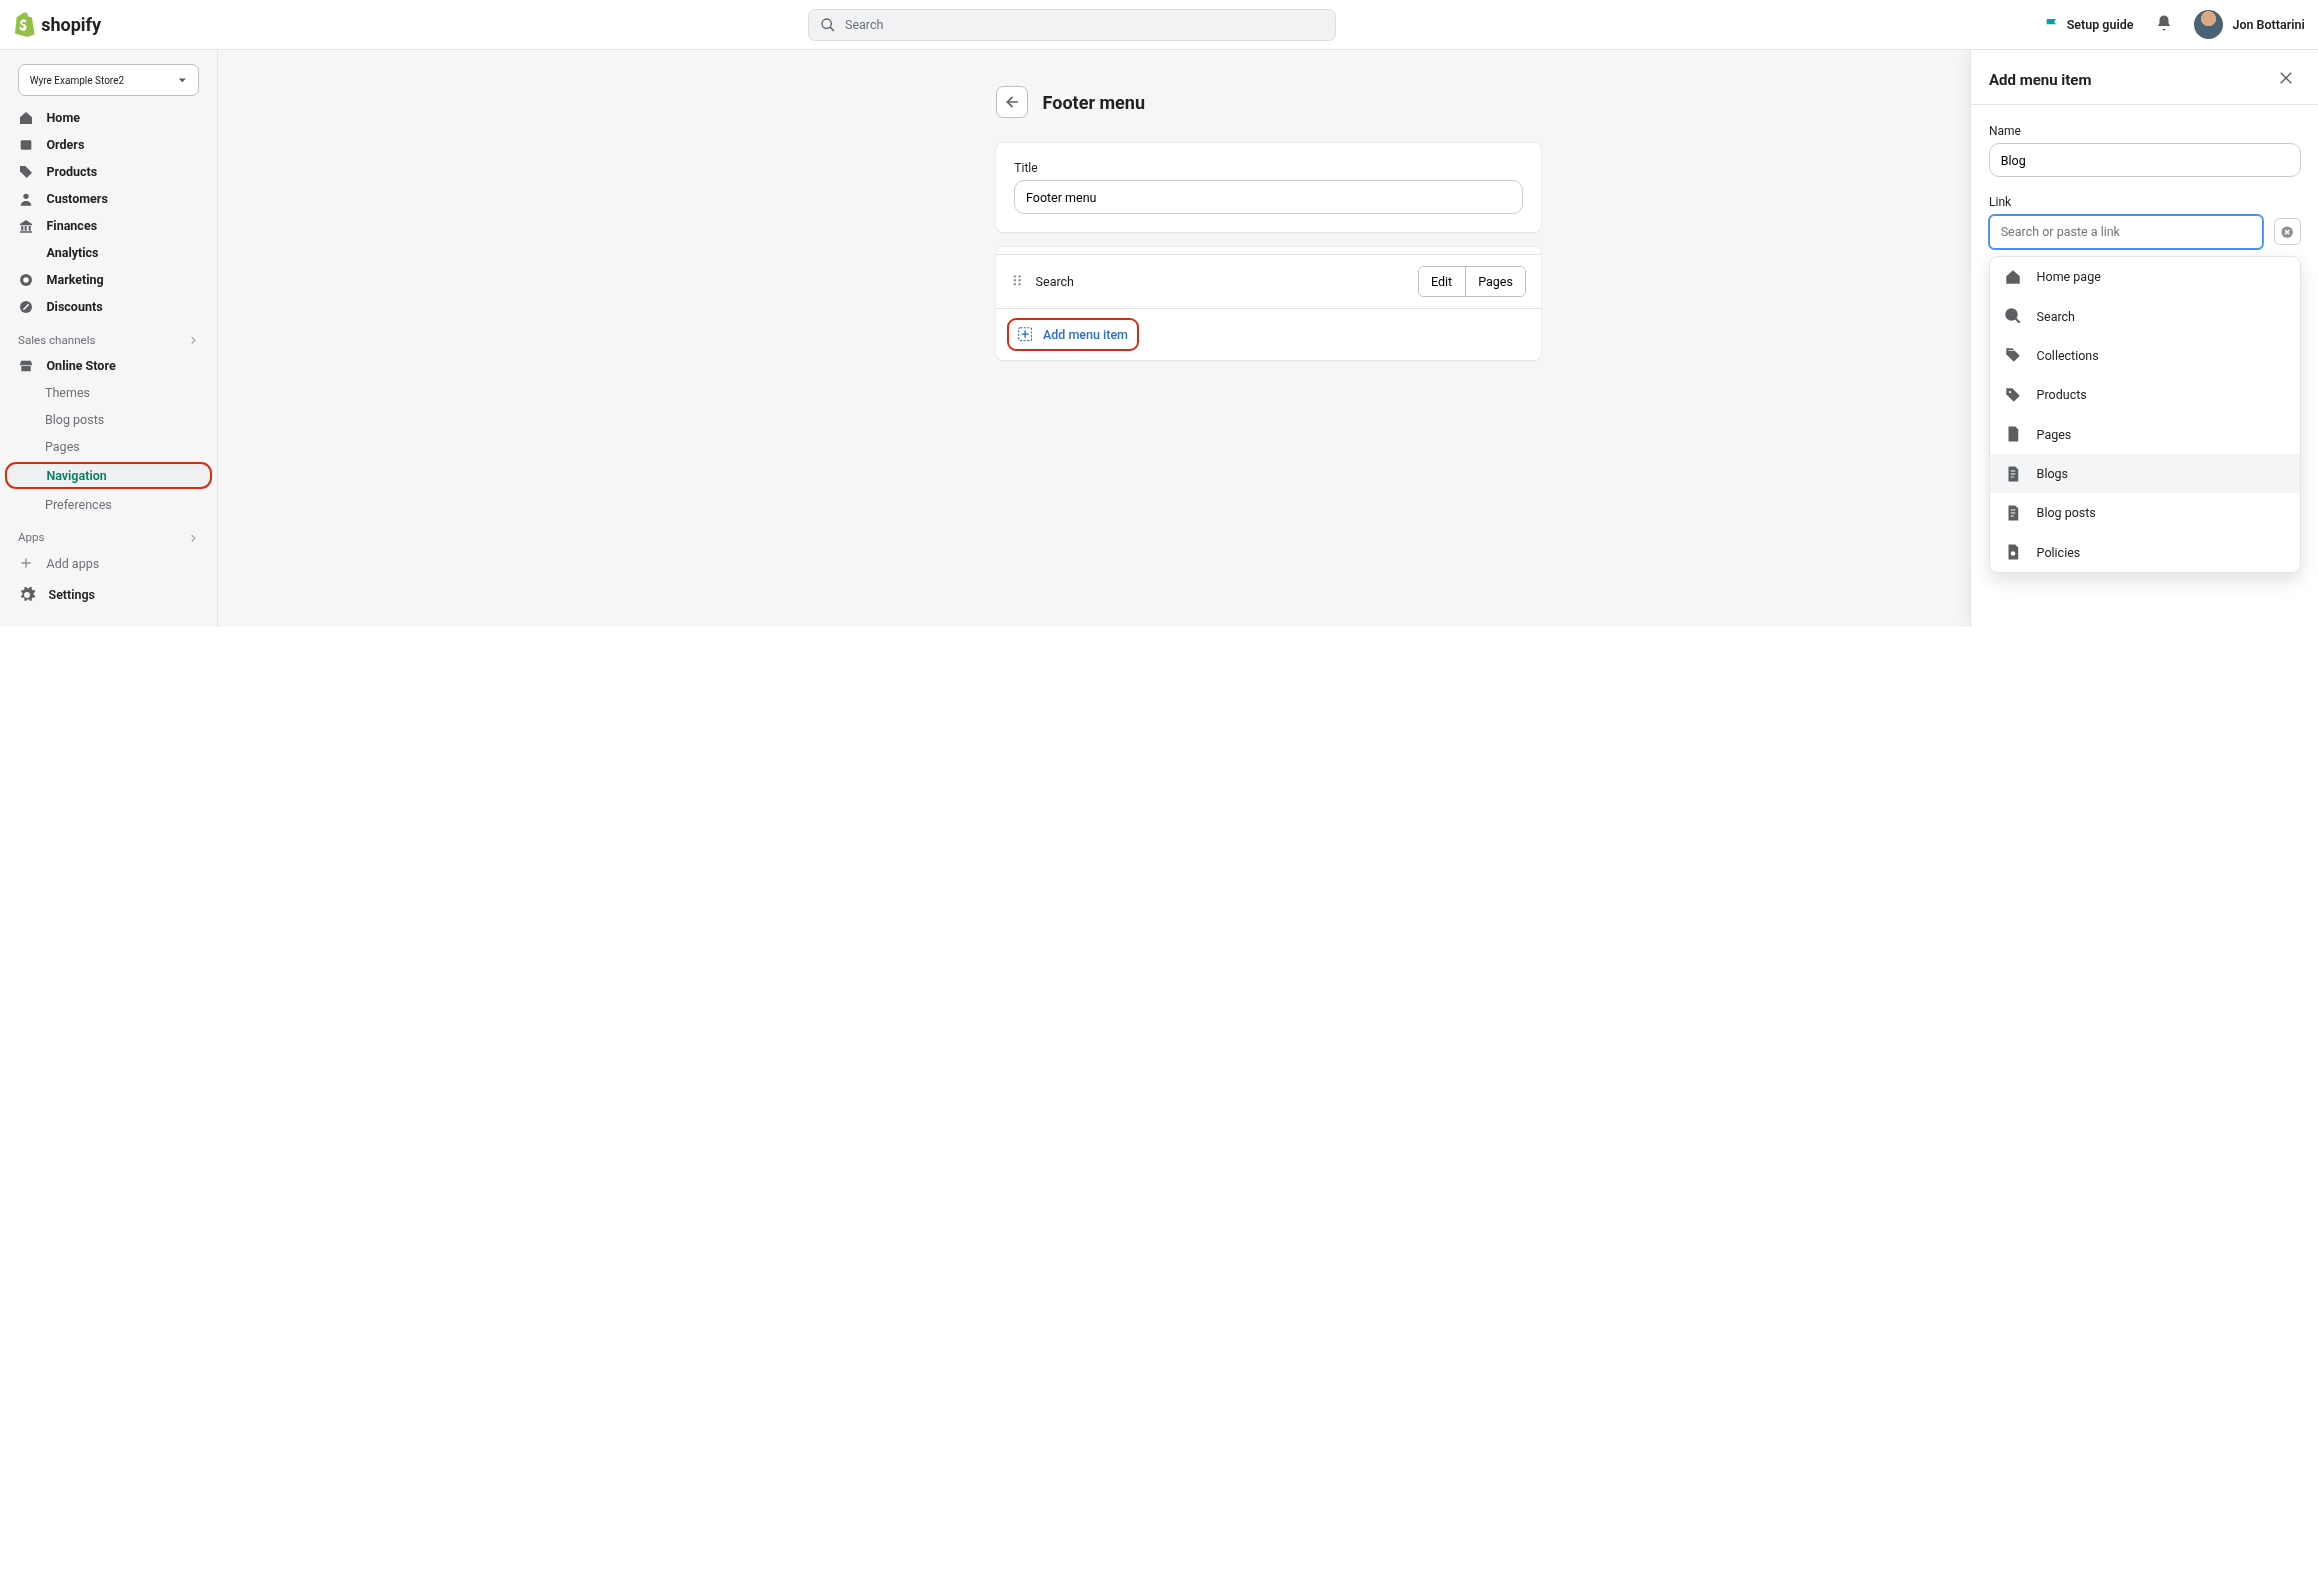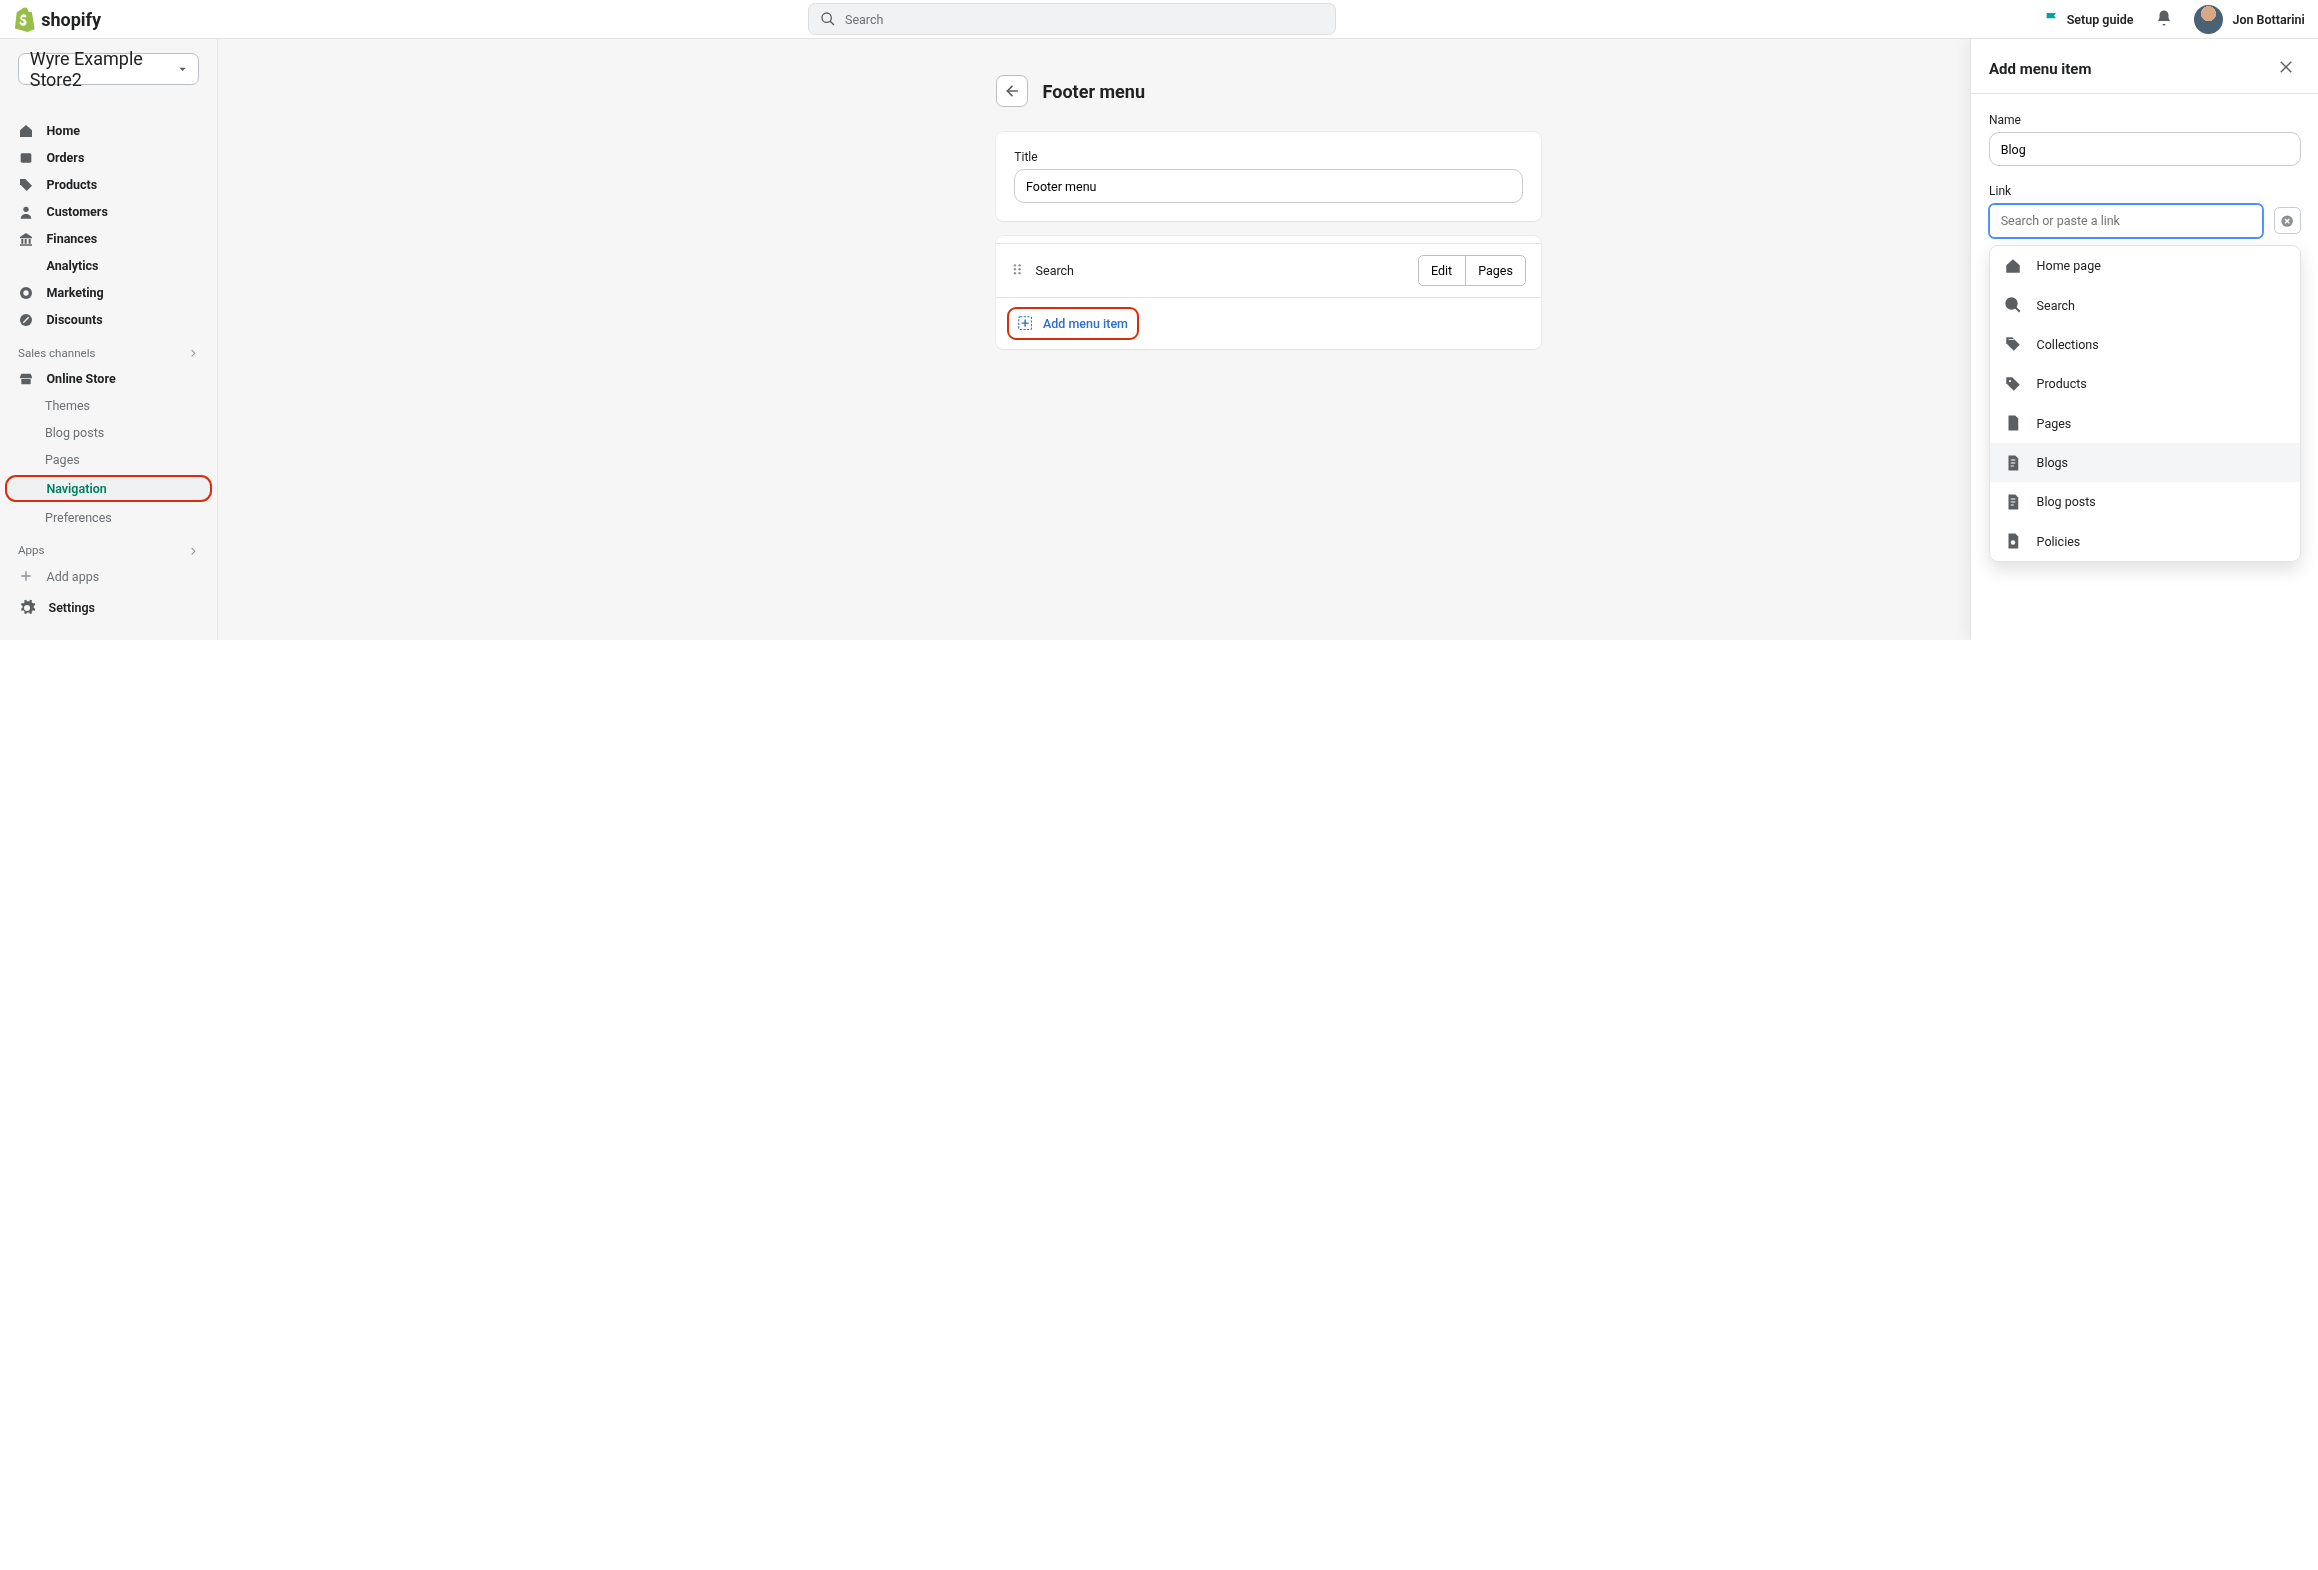--- a/index.html
+++ b/index.html
@@ -11,40 +11,40 @@
   --link:#2c6ecb;
   --green:#008060;
   --red:#d82c0d;
   --focus:#458fff;
 }
 *{box-sizing:border-box;font-family:-apple-system,BlinkMacSystemFont,"Segoe UI",Roboto,sans-serif;}
 html,body{margin:0;padding:0;height:100%;}
 body{background:#fff;color:var(--text);font-size:12.5px;width:2319px;height:1571px;transform-origin:top left;}
 
 
-.topbar{height:39px;border-bottom:0.9px solid var(--border-light);display:flex;align-items:center;padding:0 14.3px;gap:21.5px;}
+.topbar{height:50px;border-bottom:0.9px solid var(--border-light);display:flex;align-items:center;padding:0 14.3px;gap:21.5px;}
 .logo{display:flex;align-items:center;gap:5.4px;font-weight:700;font-size:18px;}
 .logo svg{width:21.5px;height:25px;}
 .search-wrap{flex:1;display:flex;justify-content:center;}
 .search-box{width:528px;height:32px;background:#f1f2f3;border:0.9px solid #ddd;border-radius:7.2px;display:flex;align-items:center;padding:0 10.7px;gap:9px;color:var(--muted);}
 .search-box svg{width:16px;height:16px;fill:none;stroke:#5c5f62;stroke-width:2;}
 .top-right{display:flex;align-items:center;gap:21.5px;}
 .setup{display:flex;align-items:center;gap:7.2px;font-weight:600;}
 .setup svg{width:16px;height:16px;fill:#00a0ac;}
 .bell svg{width:18px;height:18px;fill:#5c5f62;}
 .user{display:flex;align-items:center;gap:9px;font-weight:600;}
 .avatar{width:29px;height:29px;border-radius:50%;background:radial-gradient(circle at 50% 30%, #d9a885 30%, #4a6273 31%);}
 
 
 .app{display:flex;height:calc(100% - 50px);}
 .sidebar{width:218px;background:var(--bg);border-right:0.9px solid #e4e5e7;display:flex;flex-direction:column;padding:14.3px 0;}
 .main{flex:1;background:var(--bg);position:relative;overflow:hidden;}
 
 
-.store-pick{margin:0 18px 32px;height:32px;border:0.9px solid #babfc3;border-radius:7.2px;background:#fff;display:flex;align-items:center;justify-content:space-between;padding:0 10.7px;font-size:18px;}
+.store-pick{margin:0 18px 8px;height:32px;border:0.9px solid #babfc3;border-radius:7.2px;background:#fff;display:flex;align-items:center;justify-content:space-between;padding:0 10.7px;font-size:10px;}
 .store-pick svg{width:10.7px;height:10.7px;fill:#5c5f62;}
 .nav-item, .sub-item{display:flex;align-items:center;gap:12.5px;height:27px;padding:0 18px;cursor:pointer;color:var(--text);font-size:12.5px;}
 .nav-item svg{width:16px;height:16px;fill:#5c5f62;flex-shrink:0;}
 .nav-item.strong{font-weight:700;}
 .sub-item{padding-left:45px;color:var(--muted);}
 .sub-item.active{color:var(--green);font-weight:600;background:#eef0f1;}
 .annot{border:2.7px solid var(--red);border-radius:9px;}
 .section-hd{display:flex;align-items:flex-end;justify-content:space-between;padding:12.5px 18px 5.4px;color:var(--muted);font-size:11.6px;}
 .section-hd svg{width:12.5px;height:12.5px;fill:none;stroke:#8c9196;stroke-width:2;}
 .sb-spacer{flex:1;}

